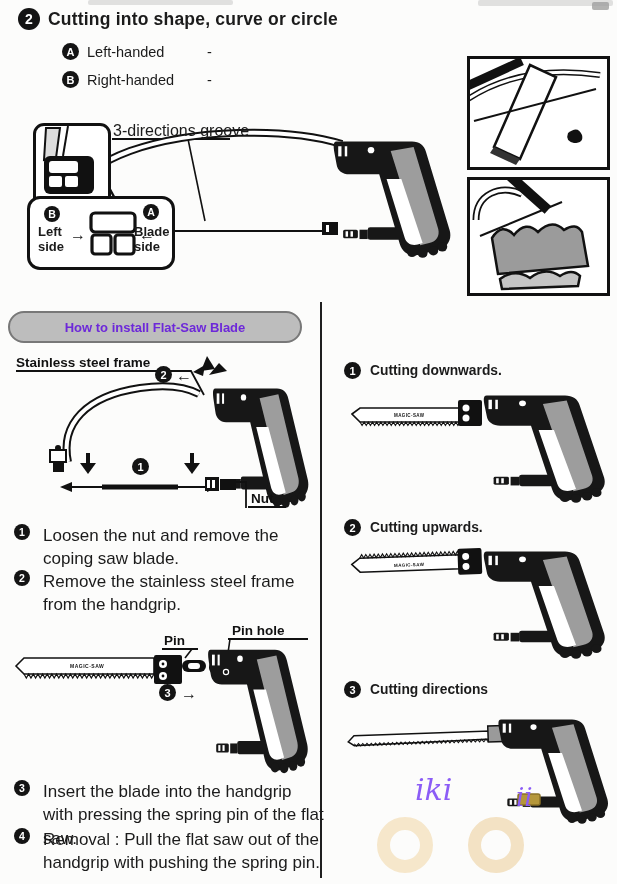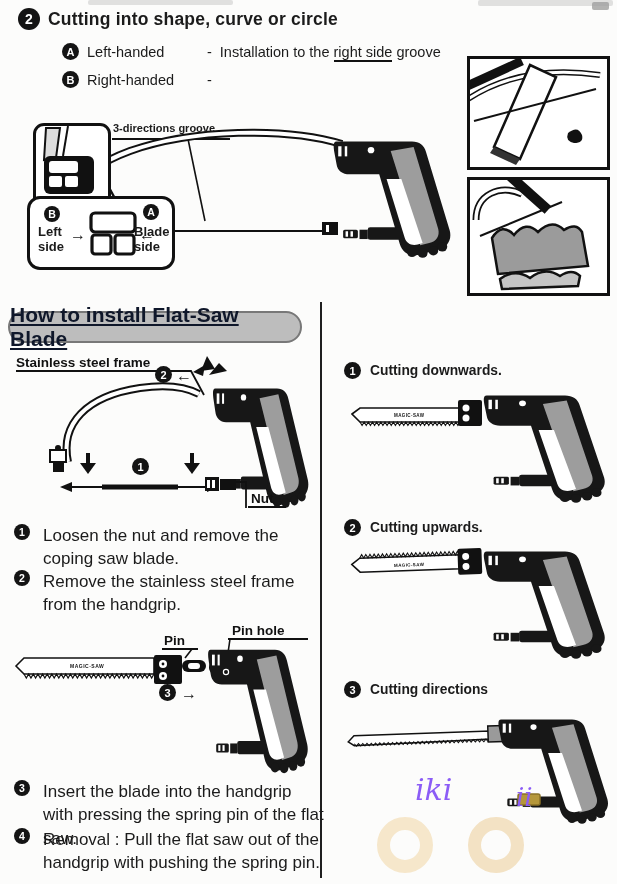--- a/index.html
+++ b/index.html
@@ -10,33 +10,33 @@
   
   .badge{display:inline-flex;align-items:center;justify-content:center;
          background:#141414;color:#fff;border-radius:50%;font-weight:bold;}
   .badge.b22{width:22px;height:22px;font-size:14px;}
   .badge.b17{width:17px;height:17px;font-size:11px;}
   .badge.b16{width:16px;height:16px;font-size:10.5px;}
   
   .sec-title{font-size:17.5px;font-weight:bold;letter-spacing:.2px;text-align:center;}
   .pill{background:#bdbdbd;border:2px solid #787878;border-radius:16px;
         display:flex;align-items:center;justify-content:center;
-        font-weight:bold;font-size:21px;color:#0f172a;text-decoration:underline;}
+        font-weight:bold;font-size:13px;color:#6d28d9;}
   
   .ab-item{display:flex;align-items:center;gap:8px;font-size:14.5px;}
   .ab-hand{display:inline-block;width:112px;}
   .u{border-bottom:2px solid #111;}
   
   .step{display:flex;align-items:flex-start;gap:13px;}
   .step-text{width:282px;font-size:17px;line-height:1.38;}
   .app-item{display:flex;align-items:center;gap:9px;font-size:13.8px;font-weight:600;}
   
   .inset{background:#fff;border:3px solid #111;border-radius:11px;}
   .framebox{background:#fff;border:3px solid #111;}
-  .lbl{font-weight:700;font-size:11px;}
+  .lbl{font-weight:400;font-size:16px;}
   .arrow-glyph{font-weight:bold;font-size:16px;line-height:1;}
   .divider{background:#1f1f1f;}
   
   .wm-row{font-size:13px;font-weight:bold;color:#ead2c2;white-space:pre;letter-spacing:1px;}
   .wm-script{font-family:"DejaVu Serif",serif;font-style:italic;color:#8b5cf6;}
   .donut{border-radius:50%;border:13px solid #f6e7cb;width:30px;height:30px;}
   .smudge{background:#c9c9c9;opacity:.55;border-radius:2px;}
   .sidebox-txt{font-size:13px;font-weight:700;line-height:1.15;}
 </style>
 </head>
@@ -70,21 +70,20 @@
   <div class="abs smudge" style="left:478px;top:0;width:135px;height:6px"></div>
   <div class="abs smudge" style="left:592px;top:2px;width:17px;height:8px;opacity:.8;background:#9f9f9f"></div>
 
   <span class="abs badge b22" style="left:18px;top:8px">2</span>
   <div class="abs sec-title" style="left:48px;top:9px">Cutting into shape, curve or circle</div>
 
   <div class="abs ab-item" style="left:62px;top:43px">
     <span class="badge b17">A</span>
     <span class="ab-hand">Left-handed</span>
     <span>-</span>
-    <span><span>Installation to the</span>&nbsp;<span class="u">right side</span>&nbsp;<span>groove</span></span>
   </div>
   <div class="abs ab-item" style="left:62px;top:71px">
     <span class="badge b17">B</span>
     <span class="ab-hand">Right-handed</span>
     <span>-</span>
   </div>
 
   <svg class="abs" style="left:0;top:95px" width="617" height="205" viewBox="0 0 617 205">
 
     <line x1="76" y1="71" x2="108" y2="114" stroke="#111" stroke-width="2.4"></line>

